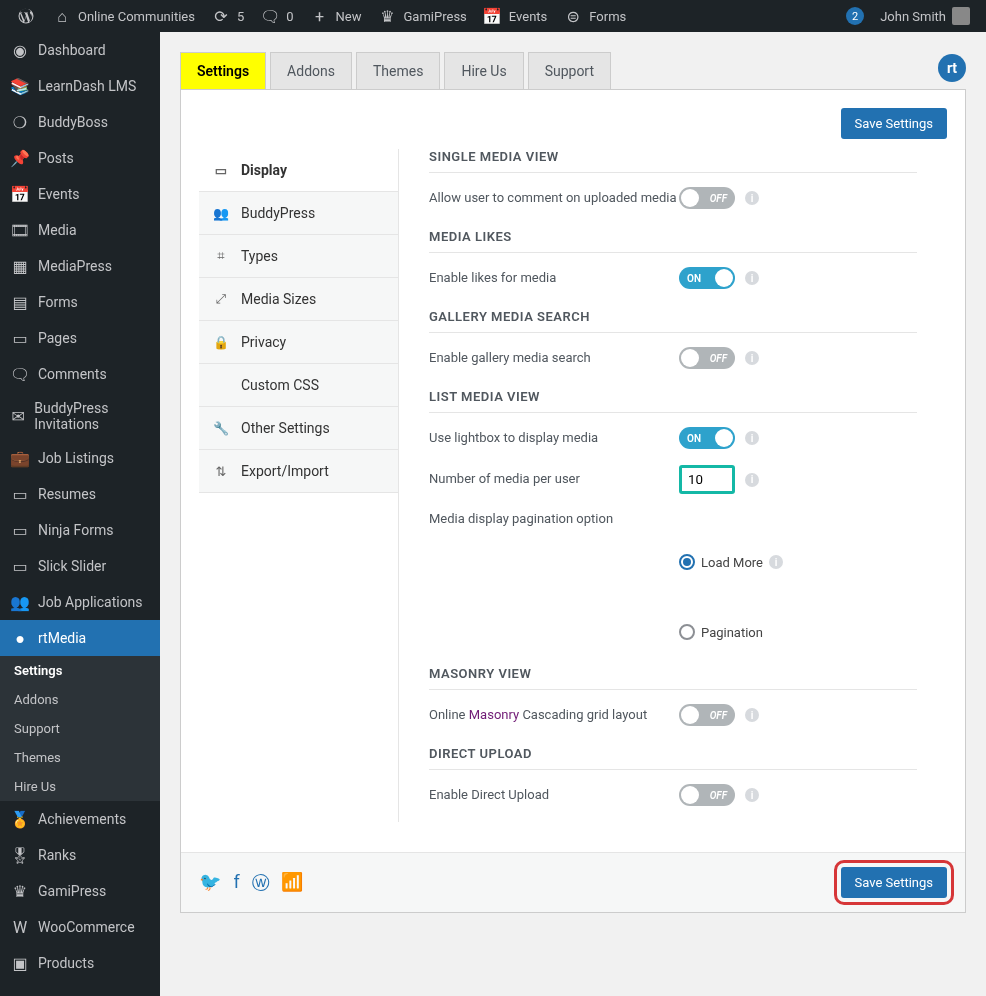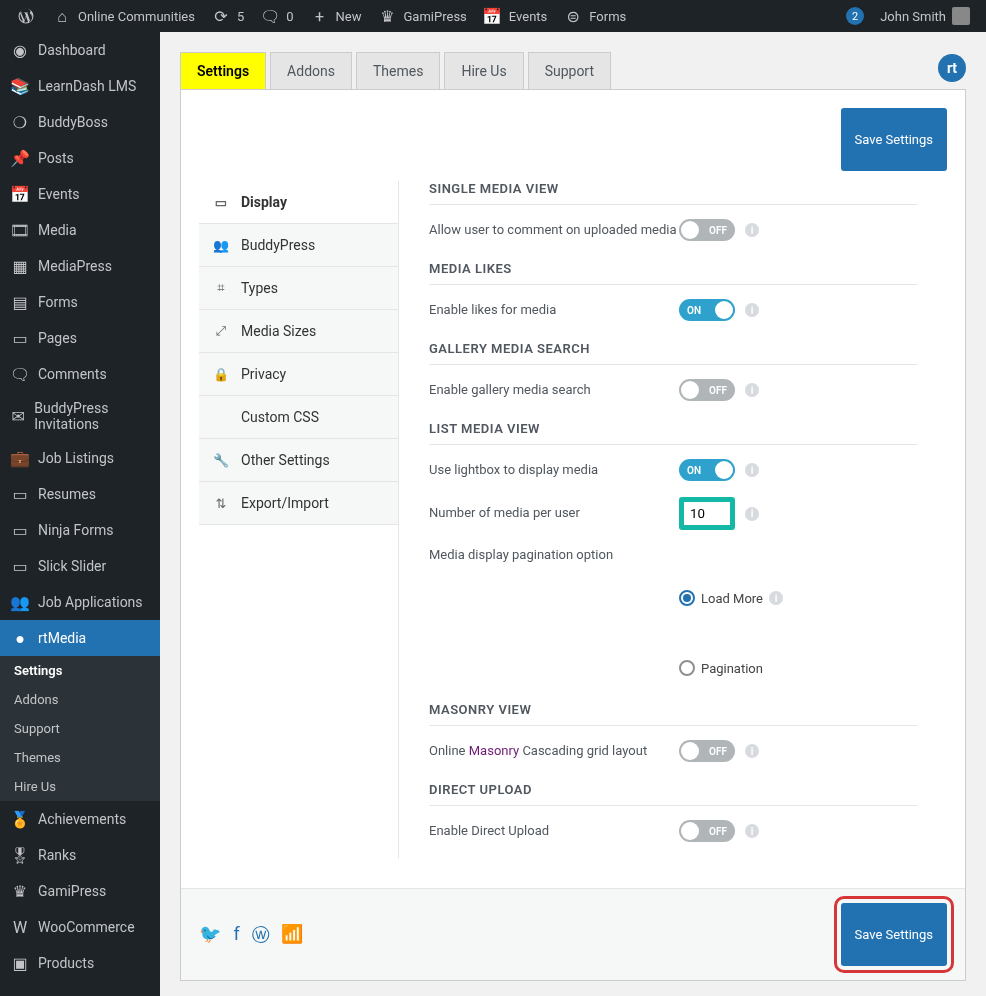--- a/index.html
+++ b/index.html
@@ -17,41 +17,41 @@
 .side-sub { padding:7px 12px 7px 14px; background:#2c3338; color:#c3c4c7; cursor:pointer; font-size:13px; }
 .side-sub.cur { color:#fff; font-weight:600; }
 .icon { width:20px; height:20px; display:inline-flex; align-items:center; justify-content:center; font-size:16px; color:currentColor; }
 .main { flex:1; padding:20px 20px 0 20px; overflow-y:auto; background:#f1f1f1; }
 .tabs { display:flex; gap:0; border-bottom:1px solid #ccc; align-items:flex-end; }
 .tab { padding:10px 16px; background:#e5e5e5; border:1px solid #ccc; border-bottom:none; margin-right:4px; cursor:pointer; color:#50575e; font-size:14px; }
 .tab.active { background:#ffff00; border-color:#ccc; color:#000; font-weight:600; }
 .rt-badge { margin-left:auto; width:28px; height:28px; background:#2271b1; border-radius:50%; color:#fff; display:flex; align-items:center; justify-content:center; font-weight:700; font-size:14px; align-self:center; margin-bottom:6px; }
 .panel { background:#fff; border:1px solid #ccc; margin-top:-1px; padding:18px; display:flex; flex-direction:column; }
 .save-row { display:flex; justify-content:flex-end; margin-bottom:10px; }
-.btn-save { background:#2271b1; color:#fff; border:none; padding:24px 14px; font-size:13px; cursor:pointer; border-radius:3px; }
+.btn-save { background:#2271b1; color:#fff; border:none; padding:8px 14px; font-size:13px; cursor:pointer; border-radius:3px; }
 .content-row { display:flex; gap:0; }
 .vtabs { width:200px; border-right:1px solid #e5e5e5; }
 .vtab { display:flex; align-items:center; gap:10px; padding:11px 12px; border-bottom:1px solid #e5e5e5; cursor:pointer; color:#333; font-size:14px; }
 .vtab.active { background:#fff; font-weight:700; }
 .vtab:not(.active) { background:#f6f7f7; }
 .settings-body { flex:1; padding:0 30px; }
 .section-h { font-size:13px; font-weight:600; color:#50575e; letter-spacing:.5px; border-bottom:1px solid #e5e5e5; padding-bottom:8px; margin-top:20px; margin-bottom:14px; }
 .section-h:first-child { margin-top:0; }
 .setting-row { display:flex; align-items:center; margin-bottom:16px; }
 .setting-lbl { width:250px; color:#50575e; font-size:13px; line-height:1.4; }
 .ctrl { display:flex; align-items:center; gap:10px; }
 .toggle { width:56px; height:22px; border-radius:11px; background:#b0b5b8; position:relative; cursor:pointer; display:flex; align-items:center; }
 .toggle.on { background:#2ea2cc; }
 .toggle .knob { width:18px; height:18px; background:#fff; border-radius:50%; position:absolute; top:2px; left:2px; transition:.2s; }
 .toggle.on .knob { left:36px; }
 .toggle .tx { color:#fff; font-size:10px; font-weight:600; position:absolute; }
 .toggle.on .tx { left:8px; }
-.toggle:not(.on) .tx { right:8px; }
+.toggle:not(.on) .tx { right:8px;font-style:italic; }
 .info { width:14px; height:14px; border-radius:50%; background:#d7dade; color:#fff; font-size:10px; display:inline-flex; align-items:center; justify-content:center; font-weight:700; cursor:help; }
-input[type=number] { width:56px; padding:4px 6px; border:5px solid #14b8a6; border-radius:3px; }
+input[type=number] { width:56px; padding:4px 6px; border:3px solid #14b8a6; border-radius:3px; }
 .radio-row { display:flex; align-items:center; gap:6px; margin-bottom:6px;margin-top:44px; }
 .radio-outer { width:16px; height:16px; border-radius:50%; border:2px solid #2271b1; display:inline-flex; align-items:center; justify-content:center; }
 .radio-outer.unsel { border-color:#8c8f94; }
 .radio-inner { width:8px; height:8px; border-radius:50%; background:#2271b1; }
 .link { color:#701a75; cursor:pointer; }
 .footer { display:flex; align-items:center; padding:14px 18px; border-top:1px solid #e5e5e5; margin:30px -18px -18px; background:#f6f7f7; }
 .footer .btn-save { margin-left:auto; }
 .footer.red-box .btn-save { outline:3px solid #d63638; outline-offset:4px; }
 .social { display:flex; gap:12px; color:#2271b1; font-size:18px; }
 </style>

